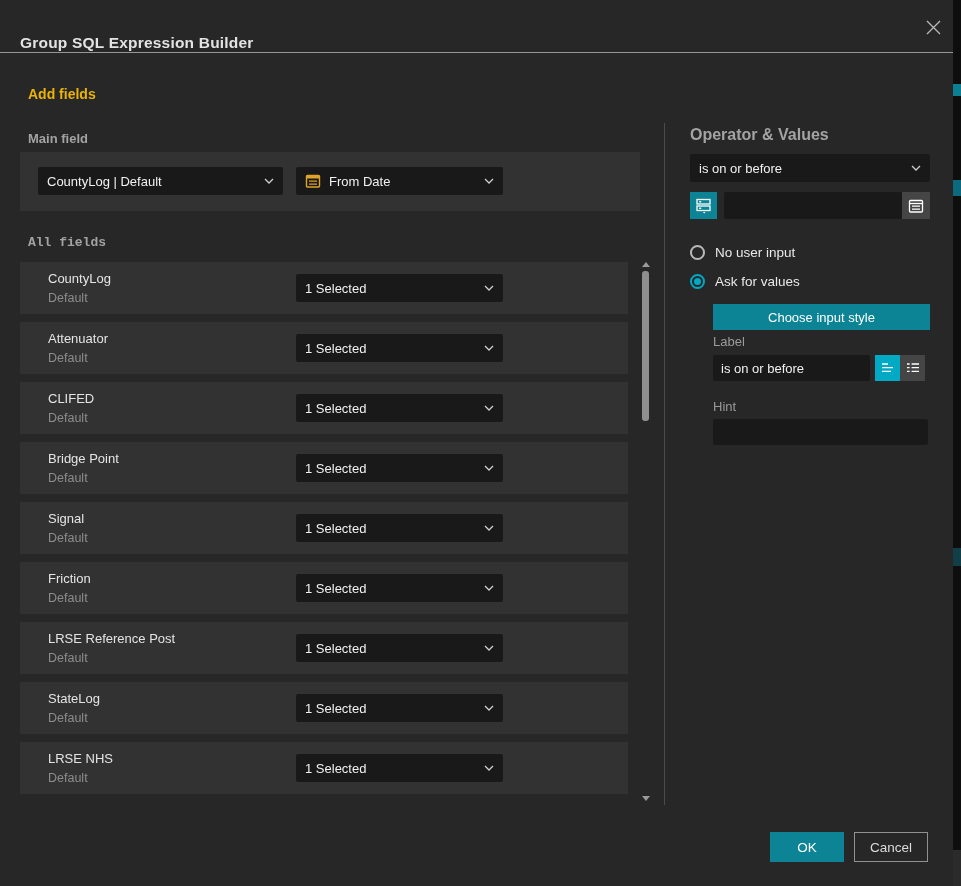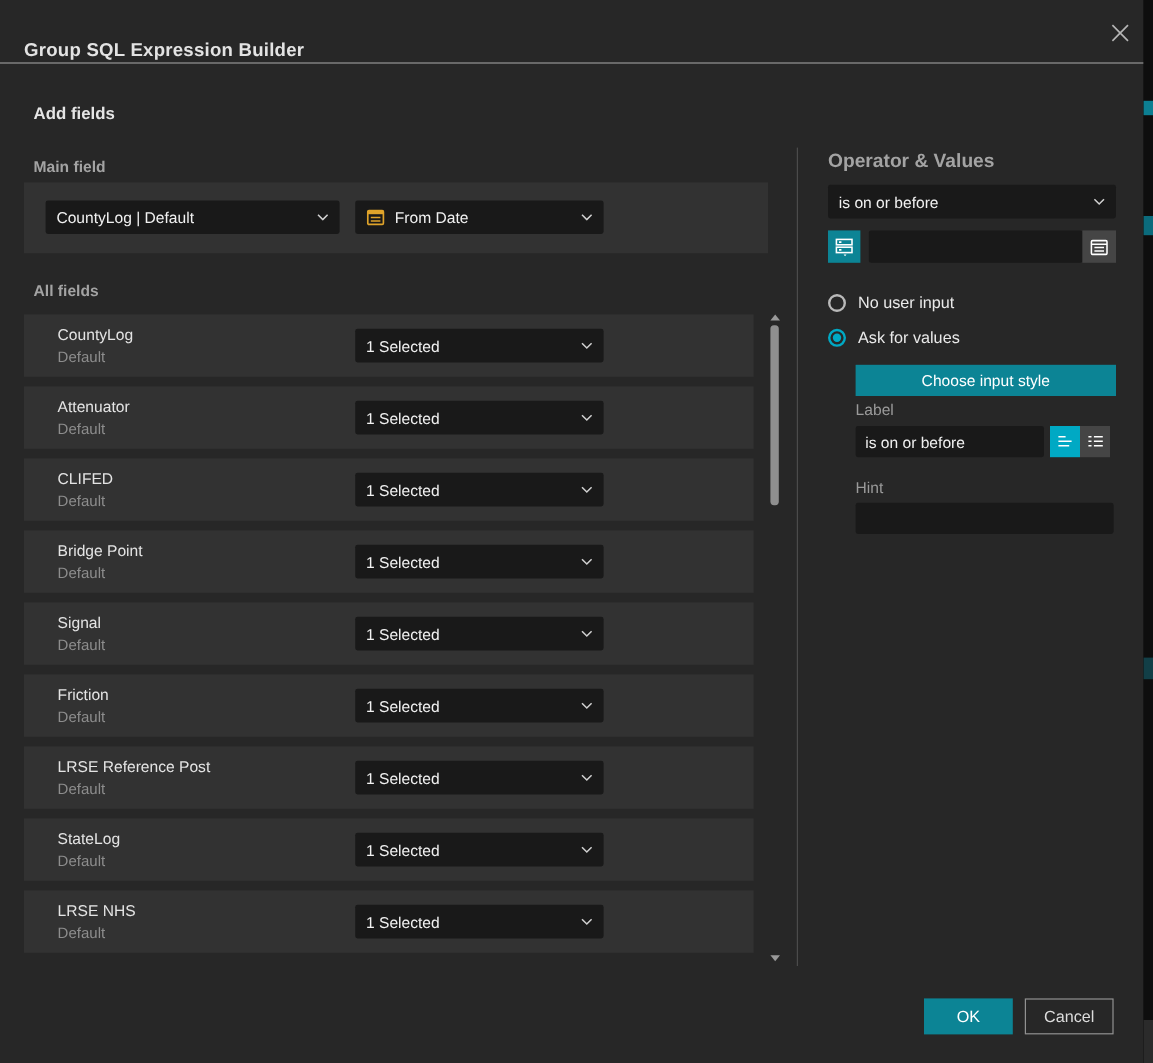--- a/index.html
+++ b/index.html
@@ -13,21 +13,21 @@
   .dialog{position:absolute;left:0;top:0;width:953px;height:886px;background:#272727;}
 
   
   .titlebar{position:absolute;left:0;top:0;width:953px;height:52px;
     border-bottom:1px solid #969696;display:flex;align-items:flex-end;}
   .title{margin-left:20px;font-size:15.5px;font-weight:700;color:#e3e3e3;letter-spacing:.2px;}
   .close-btn{position:absolute;right:8px;top:15px;width:24px;height:24px;
     display:flex;align-items:center;justify-content:center;cursor:pointer;}
 
   
-  .h-add{position:absolute;left:28px;top:86px;font-size:14px;font-weight:700;color:#e5e5e5;}
+  .h-add{position:absolute;left:28px;top:86px;font-size:14px;font-weight:700;color:#eab308;}
   .sec-label{position:absolute;font-size:13px;font-weight:700;color:#a3a3a3;}
 
   
   .sel{display:flex;align-items:center;justify-content:space-between;
     background:#191919;border-radius:2px;padding:0 9px;box-sizing:border-box;
     color:#f1f1f1;font-size:13px;cursor:pointer;}
   .sel .sel-left{display:flex;align-items:center;gap:8px;min-width:0;}
   .sel .txt{white-space:nowrap;overflow:hidden;text-overflow:ellipsis;}
   .chev{flex:0 0 auto;margin-left:8px;}
   .tb-input{background:#191919;border:none;border-radius:2px;color:#f0f0f0;
@@ -128,21 +128,21 @@
       <div class="sel" style="left:18px;width:245px;">
         <span class="sel-left">
             <span class="txt">CountyLog | Default</span>
           </span>
         <svg class="chev" width="10" height="6" viewBox="0 0 10 6">
             <path d="M1 1l4 4 4-4" stroke="#cfcfcf" stroke-width="1.3" fill="none"></path>
           </svg>
       </div>
     </div>
 
-    <div class="sec-label" style="left:28px;top:235px;">All fields</div>
+    <div class="sec-label" style="left:28px;top:235px;font-family:Liberation Mono, monospace;">All fields</div>
 
     <div class="fields-list">
 
       <div class="field-row">
         <span class="field-name">CountyLog</span>
         <span class="field-sub">Default</span>
         <div class="sel">
           <span class="txt">1 Selected</span>
           <svg class="chev" width="10" height="6" viewBox="0 0 10 6">
               <path d="M1 1l4 4 4-4" stroke="#cfcfcf" stroke-width="1.3" fill="none"></path>

